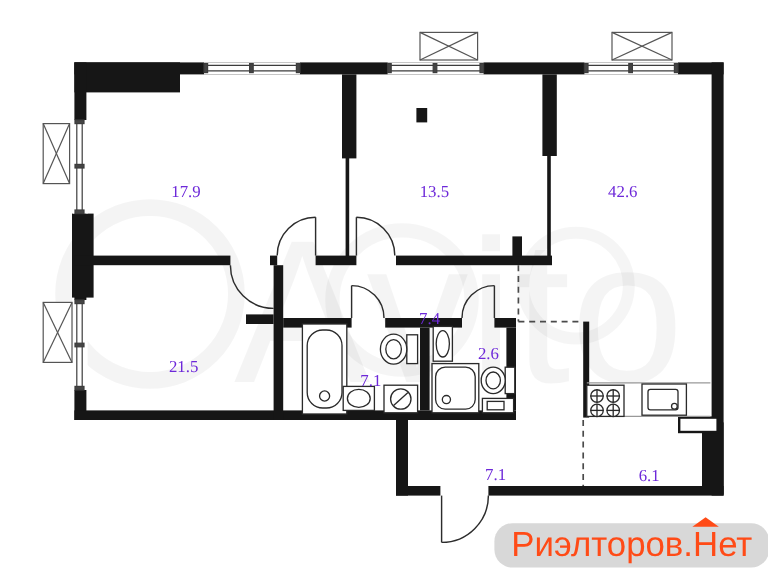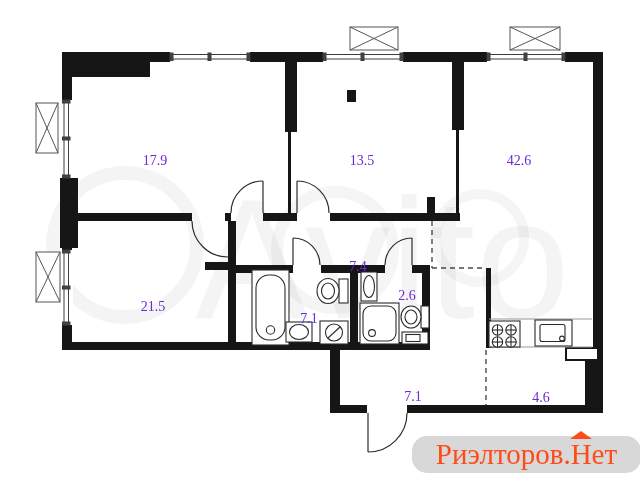--- a/index.html
+++ b/index.html
@@ -4,21 +4,21 @@
 <style>
   html,body{margin:0;padding:0;background:#ffffff;}
   .stage{position:relative;width:640px;height:480px;background:#ffffff;overflow:hidden;
          font-family:"Liberation Sans", sans-serif;}
   .stage svg{position:absolute;left:0;top:0;}
   .lbl{position:absolute;transform:translate(-50%,-50%);
        font-family:"Liberation Serif", serif;font-size:14px;color:#6d28d9;
        white-space:nowrap;z-index:3;margin-top:20px;}
   .brand{position:absolute;left:412px;top:436px;width:229px;height:37px;
          background:#d8d8d8;display:flex;align-items:center;justify-content:center;
-         font-family:Liberation Serif, serif;font-size:29px;color:#ff4b17;
+         font-family:Liberation Sans, sans-serif;font-size:29px;color:#ff4b17;
          z-index:5;letter-spacing:0px;border-radius:15px;}
   .brand .nh{position:relative;display:inline-block;}
   .brand i.roof{position:absolute;left:50%;top:-7px;transform:translateX(-50%);
          width:0;height:0;border-left:11px solid transparent;
          border-right:11px solid transparent;border-bottom:8px solid #ff4b17;}
 </style>
 </head>
 <body>
 
 <div class="stage">
@@ -260,20 +260,20 @@
 </svg>
 
   <div class="lbl" style="left:155px;top:141px">17.9</div>
   <div class="lbl" style="left:362px;top:141px">13.5</div>
   <div class="lbl" style="left:519px;top:141px">42.6</div>
   <div class="lbl" style="left:153px;top:287px">21.5</div>
   <div class="lbl" style="left:358px;top:247px">7.4</div>
   <div class="lbl" style="left:309px;top:299px">7.1</div>
   <div class="lbl" style="left:407px;top:276px">2.6</div>
   <div class="lbl" style="left:413px;top:377px">7.1</div>
-  <div class="lbl" style="left:541px;top:378px">4.6</div>
+  <div class="lbl" style="left:541px;top:378px">6.1</div>
 
   <div class="brand">
     <span>Риэлторов.</span>
       <span class="nh"><i class="roof"></i><span>Н</span></span>
       <span>ет</span>
   </div>
 </div>
 
 </body></html>

